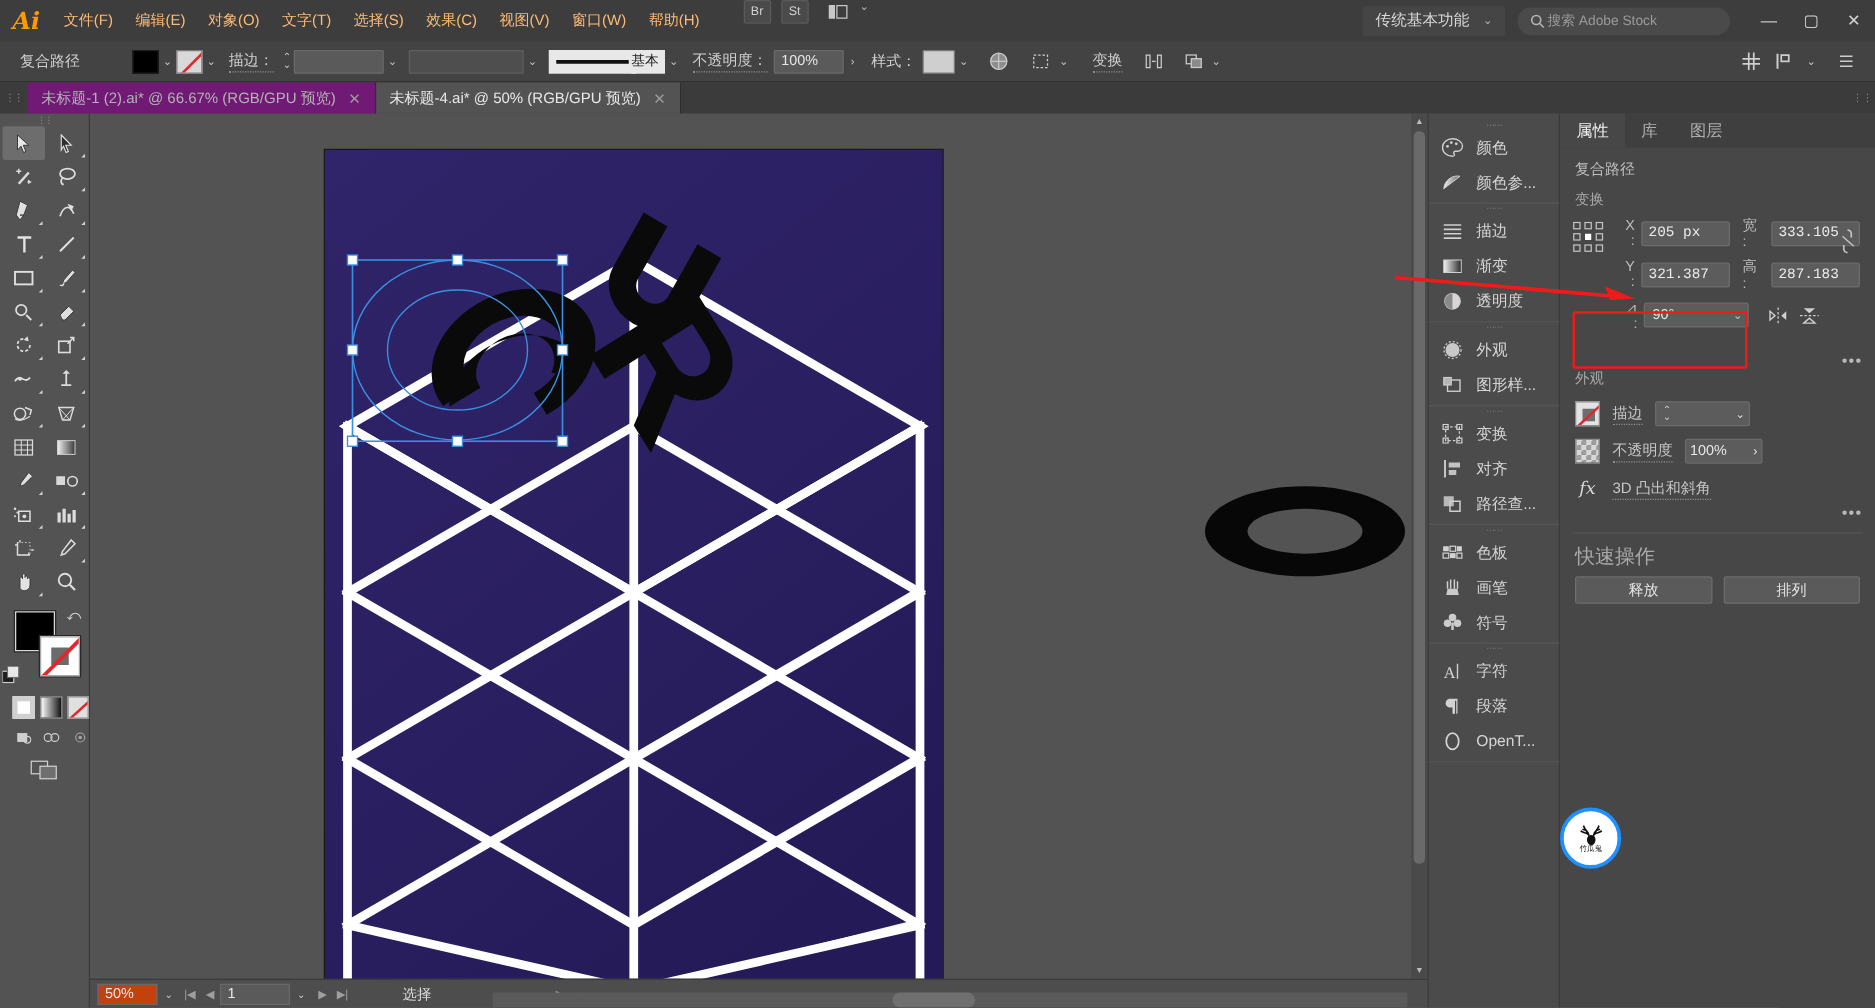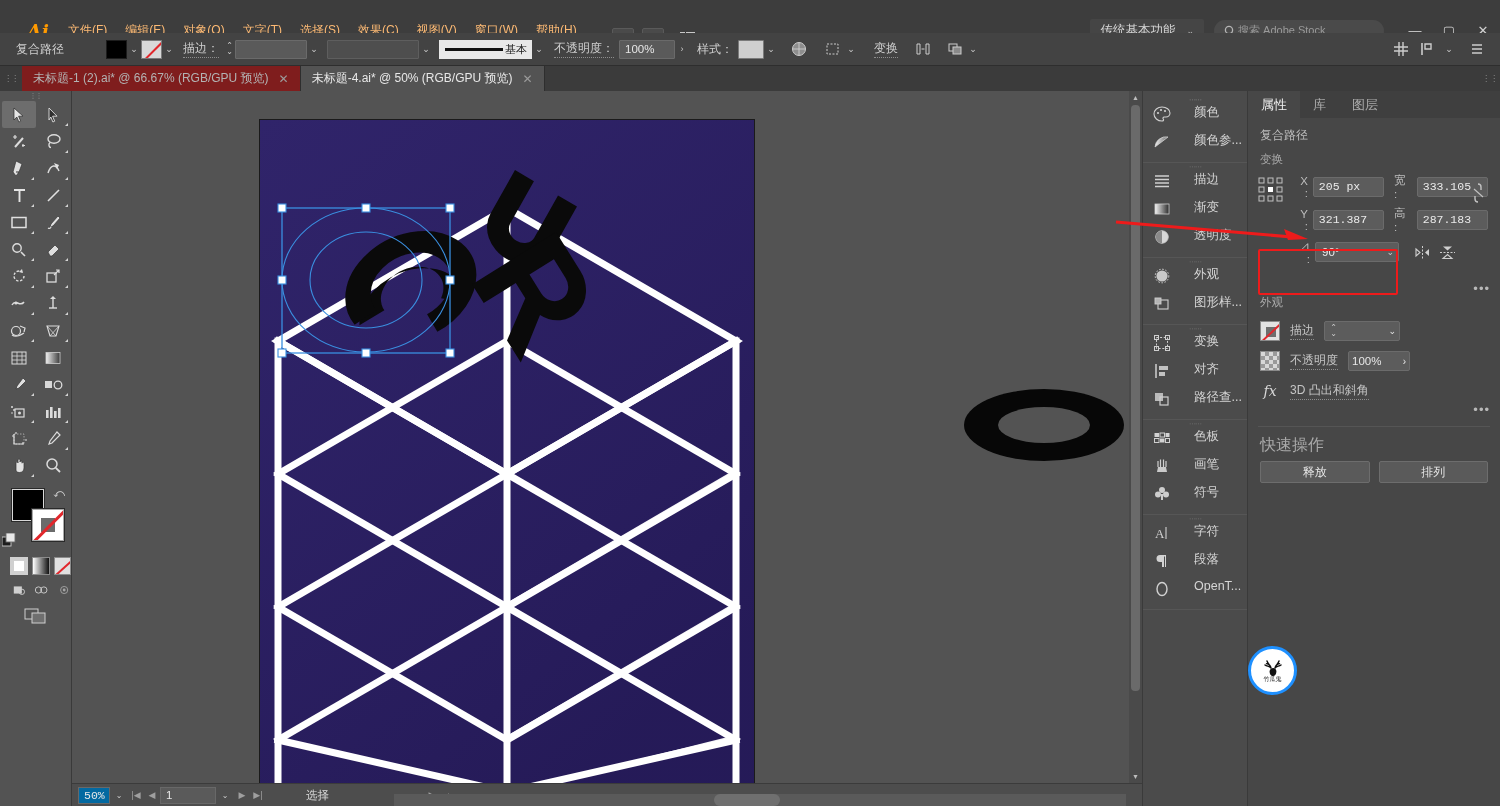--- a/index.html
+++ b/index.html
@@ -11,23 +11,22 @@
     font-size: 12px;
     color: #c8c8c8;
     -webkit-font-smoothing: antialiased;
   }
   #app { position: relative; width: 1500px; height: 806px; }
 
   
   .menubar {
     position: absolute; top: 0; left: 0; width: 1500px; height: 48px;
     background: #3d3d3d;
-    display: flex; align-items: flex-end;
+    display: flex; align-items: flex-start;
     border-bottom: 1px solid #2b2b2b;
-    padding-left: 17px;
   }
   .ai-logo {
     width: 42px; height: 33px; display: flex; align-items: center; justify-content: center;
     color: #ff9a00; font-weight: bold; font-size: 19px; font-style: italic;
     font-family: "DejaVu Serif", serif;
   }
   .menu-item {
     padding: 0 9px; height: 33px; line-height: 33px;
     color: #fdba74; font-size: 12px; white-space: nowrap; cursor: default;
   }
@@ -107,21 +106,21 @@
 
   
   .tabbar {
     position: absolute; top: 66px; left: 0; width: 1500px; height: 25px;
     background: #3b3b3b; display: flex; align-items: flex-end;
   }
   .tb-grip { width: 22px; height: 25px; display:flex; align-items:center; justify-content:center; color:#8d8d8d; font-size:8px; letter-spacing:-1px;}
   .tab {
     height: 25px; display: flex; align-items: center; gap: 10px;
     padding: 0 11px; font-size: 12px; color: #b3b3b3;
-    background: #7f1d1d; border-right: 1px solid #2e2e2e;
+    background: #701a75; border-right: 1px solid #2e2e2e;
   }
   .tab.active { background: #535353; color: #e8e8e8; }
   .tab .x { font-size: 12px; color: #9c9c9c; }
   .tb-end { margin-left: auto; width: 20px; height:25px; display:flex; align-items:center; justify-content:center; color:#8d8d8d; font-size:8px;}
 
   
   .toolbar {
     position: absolute; top: 91px; left: 0; width: 72px; bottom: 0;
     background: #535353; border-right: 1px solid #3a3a3a;
   }
@@ -191,37 +190,37 @@
   .vscroll .thumb { position:absolute; left:2px; top:4px; width:9px; height:598px; background:#6a6a6a; border-radius:4px; }
   .vscroll .arr { position:absolute; left:0; width:13px; height:13px; display:flex;align-items:center;justify-content:center;color:#bdbdbd;font-size:7px;}
 
   
   .statusbar {
     position: absolute; left: 72px; bottom: 0; right: 358px; height: 23px;
     background: #4d4d4d; border-top: 1px solid #3b3b3b;
     display: flex; align-items: center; font-size: 11.5px; color: #d0d0d0;
   }
   .sb-zoom {
-    width: 32px; height: 17px; background:#0369a1; border:1px solid #686868;
-    display:flex; align-items:center; padding:0 5px; margin-left: 6px; color:#e8e8e8;font-family:Liberation Mono, monospace;
+    width: 48px; height: 17px; background:#c2410c; border:1px solid #686868;
+    display:flex; align-items:center; padding:0 5px; margin-left: 6px; color:#e8e8e8;
   }
   .sb-car { width:18px; height:17px; display:flex;align-items:center;justify-content:center;color:#cfcfcf;font-size:8px;}
   .sb-nav { width: 16px; display:flex;align-items:center;justify-content:center;color:#9f9f9f;font-size:9px;}
   .sb-page { width: 56px; height: 17px; background:#5a5a5a; border:1px solid #686868; display:flex;align-items:center;padding:0 5px;color:#e8e8e8;}
   .sb-status { margin-left: 40px; color:#dcdcdc; }
 
   
   .dock {
     position: absolute; top: 91px; right: 252px; width: 106px; bottom: 0;
     background: #4b4b4b; border-left: 1px solid #3a3a3a; border-right: 1px solid #3a3a3a;
     padding-top: 4px;
   }
   .dock-grip { height: 9px; display:flex;align-items:center;justify-content:center;color:#8f8f8f;font-size:7px;letter-spacing:-1px;}
   .dock-item {
-    height: 28px; display:flex; align-items:flex-start; gap: 22px; padding-left: 9px;
+    height: 28px; display:flex; align-items:center; gap: 9px; padding-left: 9px;
     color: #d5d5d5; font-size: 12.5px; white-space: nowrap;
   }
   .dock-ico { width: 20px; height: 20px; display:flex;align-items:center;justify-content:center; color:#d0d0d0; flex: 0 0 20px;}
   .dock-sep { height: 9px; display:flex;align-items:center;justify-content:center;color:#7f7f7f;font-size:7px;letter-spacing:-1px; border-top:1px solid #565656; margin-top:2px;}
 
   
   .props {
     position: absolute; top: 91px; right: 0; width: 252px; bottom: 0;
     background: #474747;
   }

